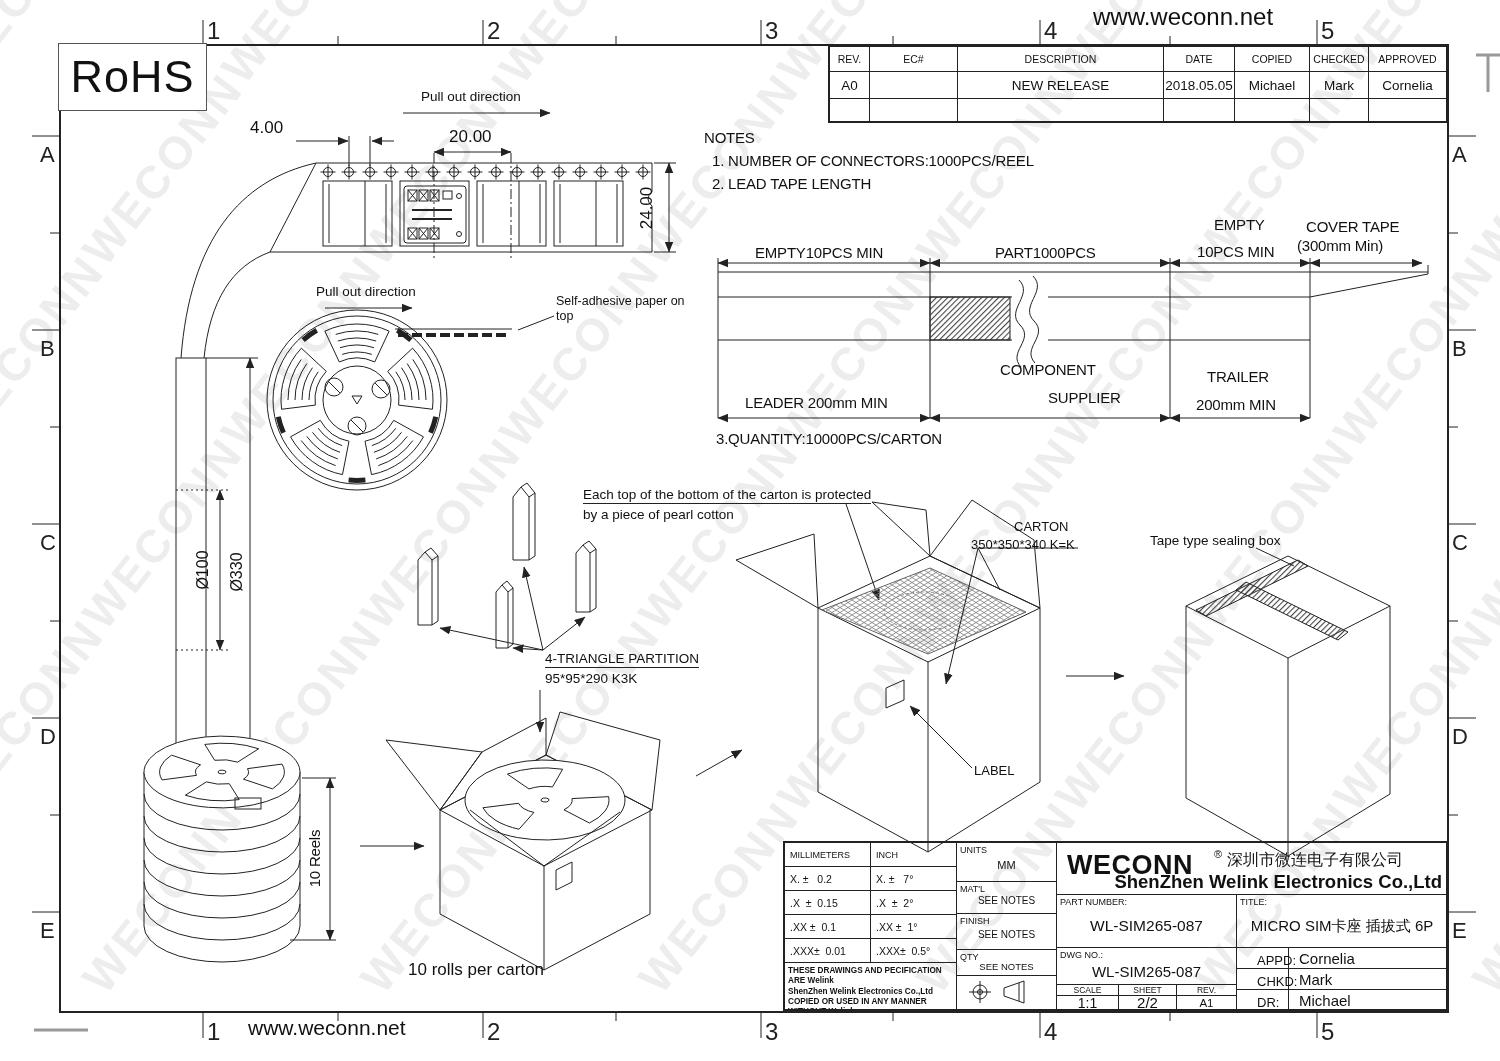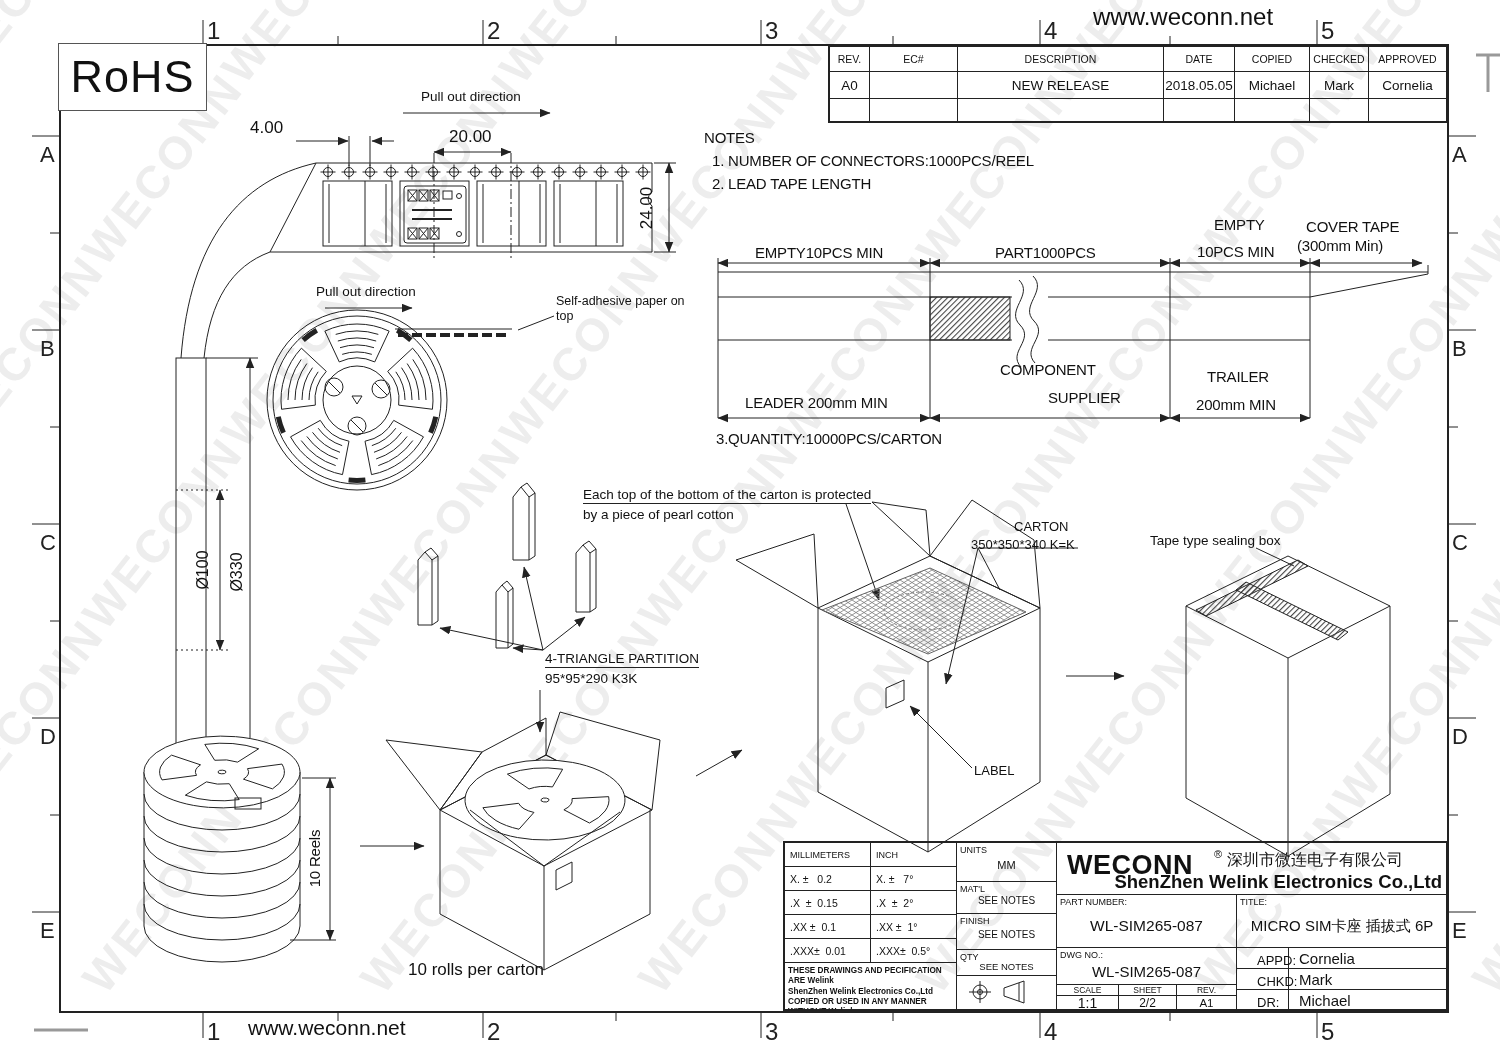--- a/index.html
+++ b/index.html
@@ -527,21 +527,21 @@
 
   <div class="tc" style="left:272px;top:105px;width:180px;height:37px;">
     <span class="tlab">DWG NO.:</span>
     <div class="tval" style="margin-top:15px;font-size:15px;">WL-SIM265-087</div>
   </div>
 
   <div class="tc" style="left:272px;top:142px;width:62px;height:11px;font-size:8.5px;display:flex;align-items:center;justify-content:center;">SCALE</div>
   <div class="tc" style="left:334px;top:142px;width:58px;height:11px;font-size:8.5px;display:flex;align-items:center;justify-content:center;">SHEET</div>
   <div class="tc" style="left:392px;top:142px;width:60px;height:11px;font-size:8.5px;display:flex;align-items:center;justify-content:center;">REV.</div>
   <div class="tc" style="left:272px;top:153px;width:62px;height:14px;font-size:14px;display:flex;align-items:center;justify-content:center;">1:1</div>
-  <div class="tc" style="left:334px;top:153px;width:58px;height:14px;font-size:12px;display:flex;align-items:center;justify-content:center;">2/2</div>
+  <div class="tc" style="left:334px;top:153px;width:58px;height:14px;font-size:15px;display:flex;align-items:center;justify-content:center;">2/2</div>
   <div class="tc" style="left:392px;top:153px;width:60px;height:14px;font-size:11.5px;display:flex;align-items:center;justify-content:center;">A1</div>
 
   <div class="tc" style="left:452px;top:105px;width:211px;height:21px;">
     <div class="alab">
         <span class="alabtx">APPD:</span>
       </div>
     <span class="aval">Cornelia</span>
   </div>
   <div class="tc" style="left:452px;top:126px;width:211px;height:21px;">
     <div class="alab">

